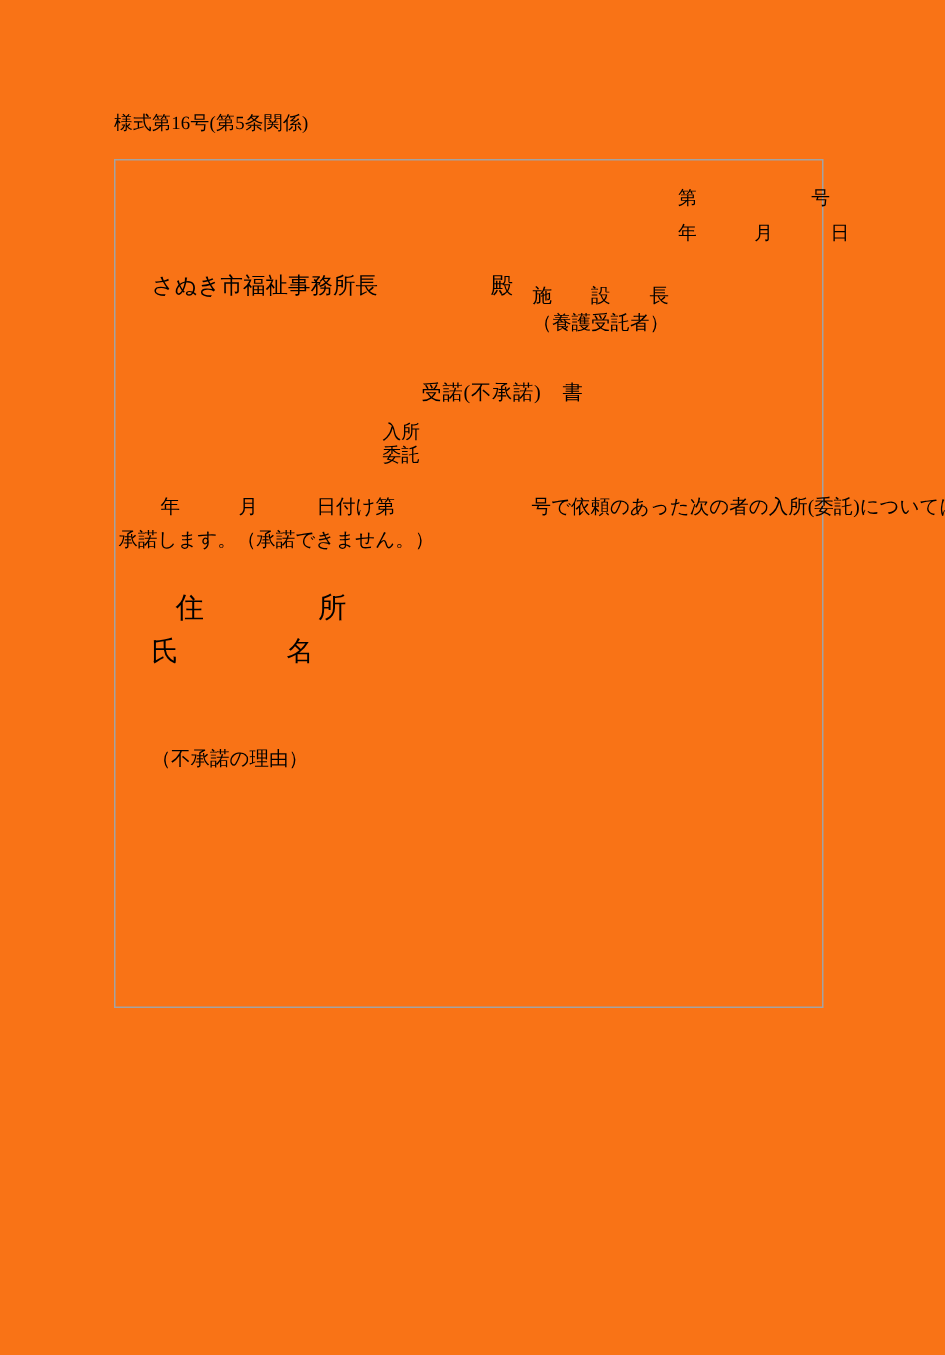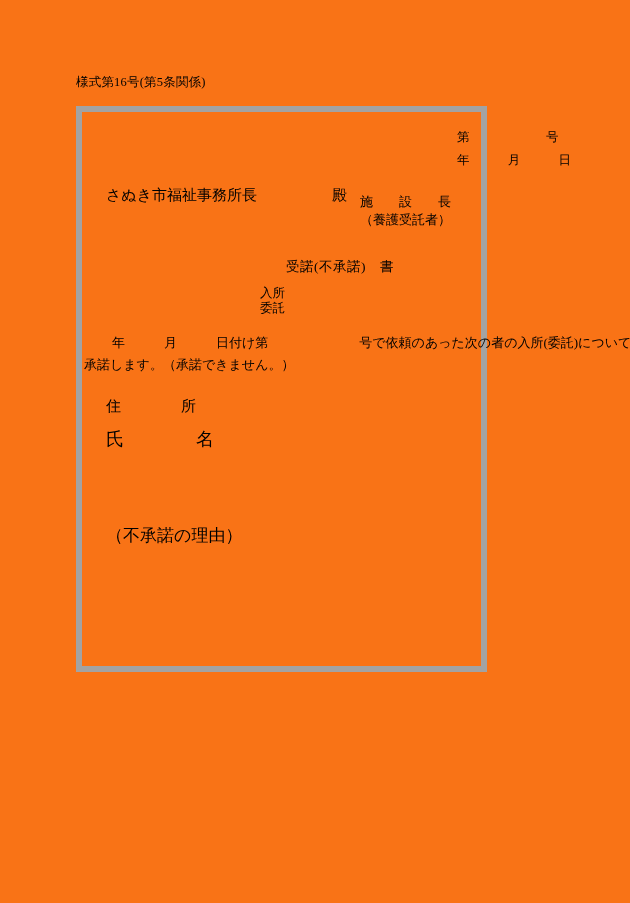--- a/index.html
+++ b/index.html
@@ -28,23 +28,23 @@
     left: 76px;
     top: 74px;
     font-size: 12.5px;
     letter-spacing: 0.2px;
     white-space: nowrap;
   }
   .doc-box {
     position: absolute;
     left: 76px;
     top: 106px;
-    width: 411px;
+    width: 473px;
     height: 566px;
-    border: 6px solid #a3a3a3;
+    border: 1px solid #a3a3a3;
     box-sizing: border-box;
   }
   .abs {
     position: absolute;
     white-space: nowrap;
   }
 
   
   .doc-no {
     left: 375px;
@@ -92,38 +92,38 @@
     left: 30px;
     top: 222px;
     font-size: 13px;
   }
   .body-line2 {
     left: 2px;
     top: 244px;
     font-size: 13px;
   }
   .field-address {
-    left: 24px;
+    left: 40px;
     top: 285px;
-    font-size: 15px;
+    font-size: 19px;
   }
   .field-name {
     left: 24px;
     top: 315px;
     font-size: 18px;
   }
   .field-birth {
     left: 247px;
     top: 332px;
     font-size: 13px;
   }
   .reason {
     left: 24px;
-    top: 412px;
-    font-size: 17px;
+    top: 390px;
+    font-size: 13px;
   }
 </style>
 </head>
 <body>
 
 <div class="page">
 
   <div class="form-number">様式第16号(第5条関係)</div>
 
   <div class="doc-box">

